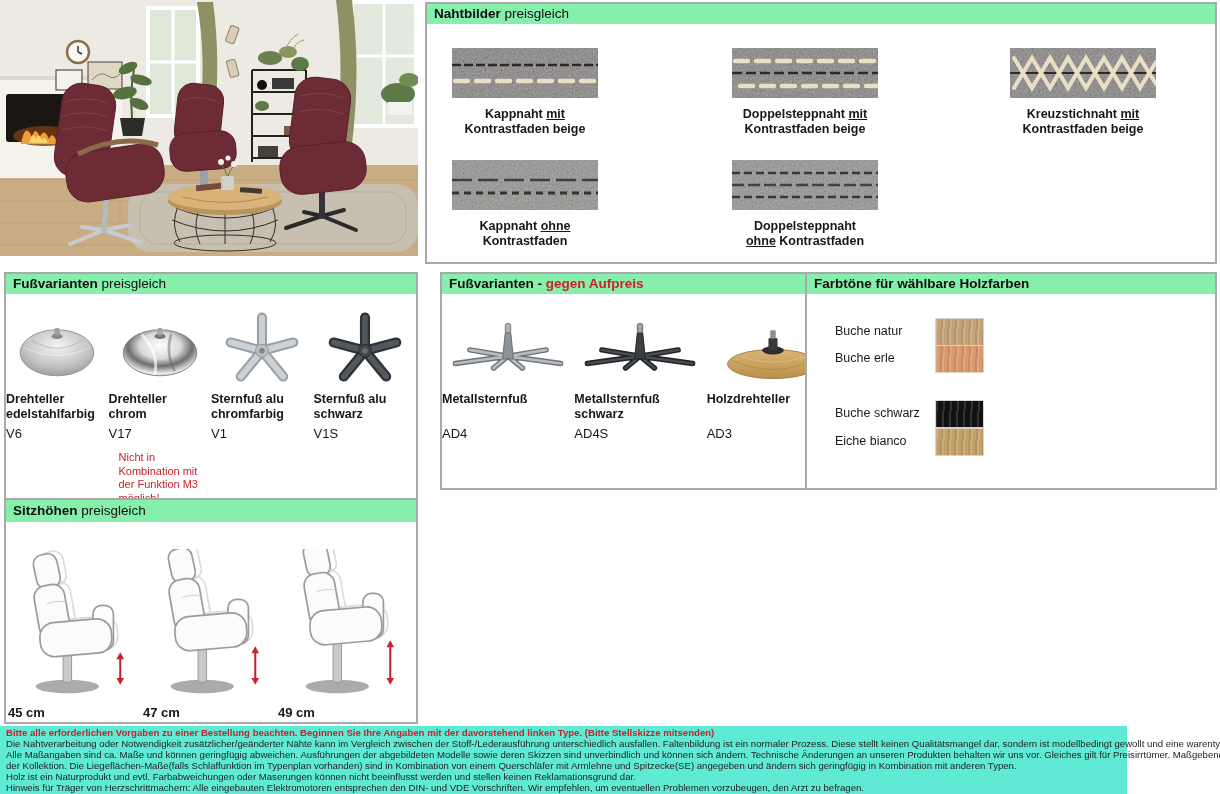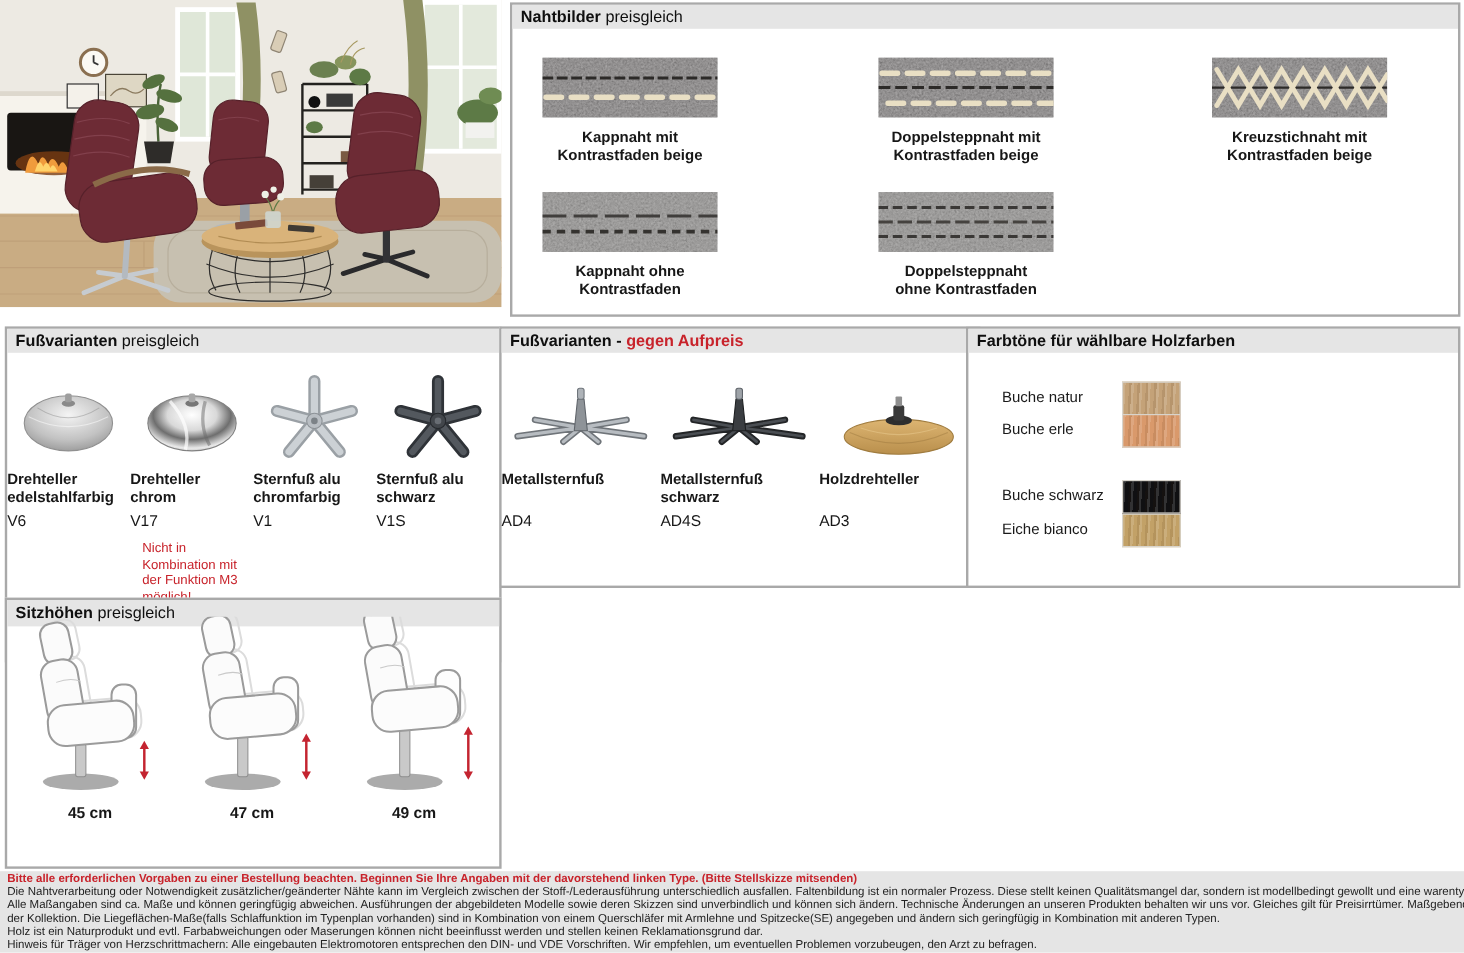--- a/index.html
+++ b/index.html
@@ -1,53 +1,53 @@
 <!DOCTYPE html>
 <html><head>
 <meta charset="utf-8">
 <style>
   html,body{margin:0;padding:0}
   body{width:1220px;height:794px;position:relative;background:#fff;
        font-family:"Liberation Sans",sans-serif;overflow:hidden;color:#111}
   .panel{position:absolute;border:2px solid #a9a9a9;background:#fff;box-sizing:border-box}
-  .bar{position:absolute;left:0;top:0;right:0;height:20px;background:#e5e5e5;color:#0f0f0f;
+  .bar{position:absolute;left:0;top:0;right:0;height:20px;background:#86efac;color:#0f0f0f;
        font-size:13.5px;line-height:20px;padding-left:7px;white-space:nowrap;font-weight:400}
   .bar b{font-weight:700}
   .red{color:#c8232b}
   
   .photo{position:absolute;left:0;top:0;width:418px;height:256px}
   .photo svg{display:block;width:418px;height:256px}
   
   .p-naht{left:425px;top:2px;width:792px;height:262px}
   .n-item{position:absolute;width:230px;text-align:center}
   .stitch{width:146px;height:50px;display:block;margin:0 auto}
   .n-cap{font-size:12.5px;font-weight:700;line-height:15px;margin-top:9px;color:#171717}
-  .u{}
+  .u{text-decoration:underline}
   
   .p-fuss1{left:4px;top:272px;width:414px;height:280px}
-  .p-fuss2{left:416px;top:272px;width:401px;height:218px}
+  .p-fuss2{left:440px;top:272px;width:401px;height:218px}
   .cols{position:absolute;left:0;right:0;top:22px;bottom:0;display:flex}
   .col{flex:1;text-align:left;padding-top:6px}
   .f-img{height:84px;display:flex;align-items:flex-end;justify-content:center}
   .f-name{font-size:12.5px;font-weight:700;line-height:15px;color:#171717;margin-top:6px;min-height:30px}
   .f-code{font-size:13px;font-weight:400;margin-top:4px;color:#171717}
   .f-note{font-size:11px;line-height:13.5px;color:#c8232b;margin:10px 10px 0;font-weight:400}
   
   .p-holz{left:805px;top:272px;width:412px;height:218px}
   .h-row{position:absolute;left:28px;width:240px;height:26px}
   .h-label{position:absolute;left:0;top:0;line-height:26px;font-size:12.5px;color:#1a1a1a}
   .h-swatch{position:absolute;left:100px;top:0;width:47px;height:26px;border:1px solid #d8d4cc;
             background-image:repeating-linear-gradient(93deg,rgba(255,255,255,.14) 0 2px,rgba(0,0,0,0) 2px 5px,rgba(60,30,0,.10) 5px 7px)}
   
   .p-sitz{left:4px;top:498px;width:414px;height:226px}
-  .s-item{position:absolute;top:14px;width:134px;text-align:center}
+  .s-item{position:absolute;top:49px;width:134px;text-align:left}
   .s-item svg{display:block;width:134px;height:152px;margin:0 auto}
   .s-label{font-size:13px;font-weight:700;margin-top:4px;color:#171717}
   
-  .footer{position:absolute;left:0;top:726px;width:1220px;height:68px;background:#e5e5e5;
+  .footer{position:absolute;left:0;top:726px;width:1127px;height:68px;background:#5eead4;
           box-sizing:border-box;padding:2px 6px 16px}
   .footer div{font-size:9.6px;line-height:10.9px;color:#232323;white-space:nowrap}
   .footer .f-red{color:#c8232b;font-weight:700}
 </style>
 </head>
 <body>
 
 <svg width="0" height="0" style="position:absolute" aria-hidden="true">
   <defs>
     <filter id="fFab" x="-5%" y="-5%" width="110%" height="110%">

